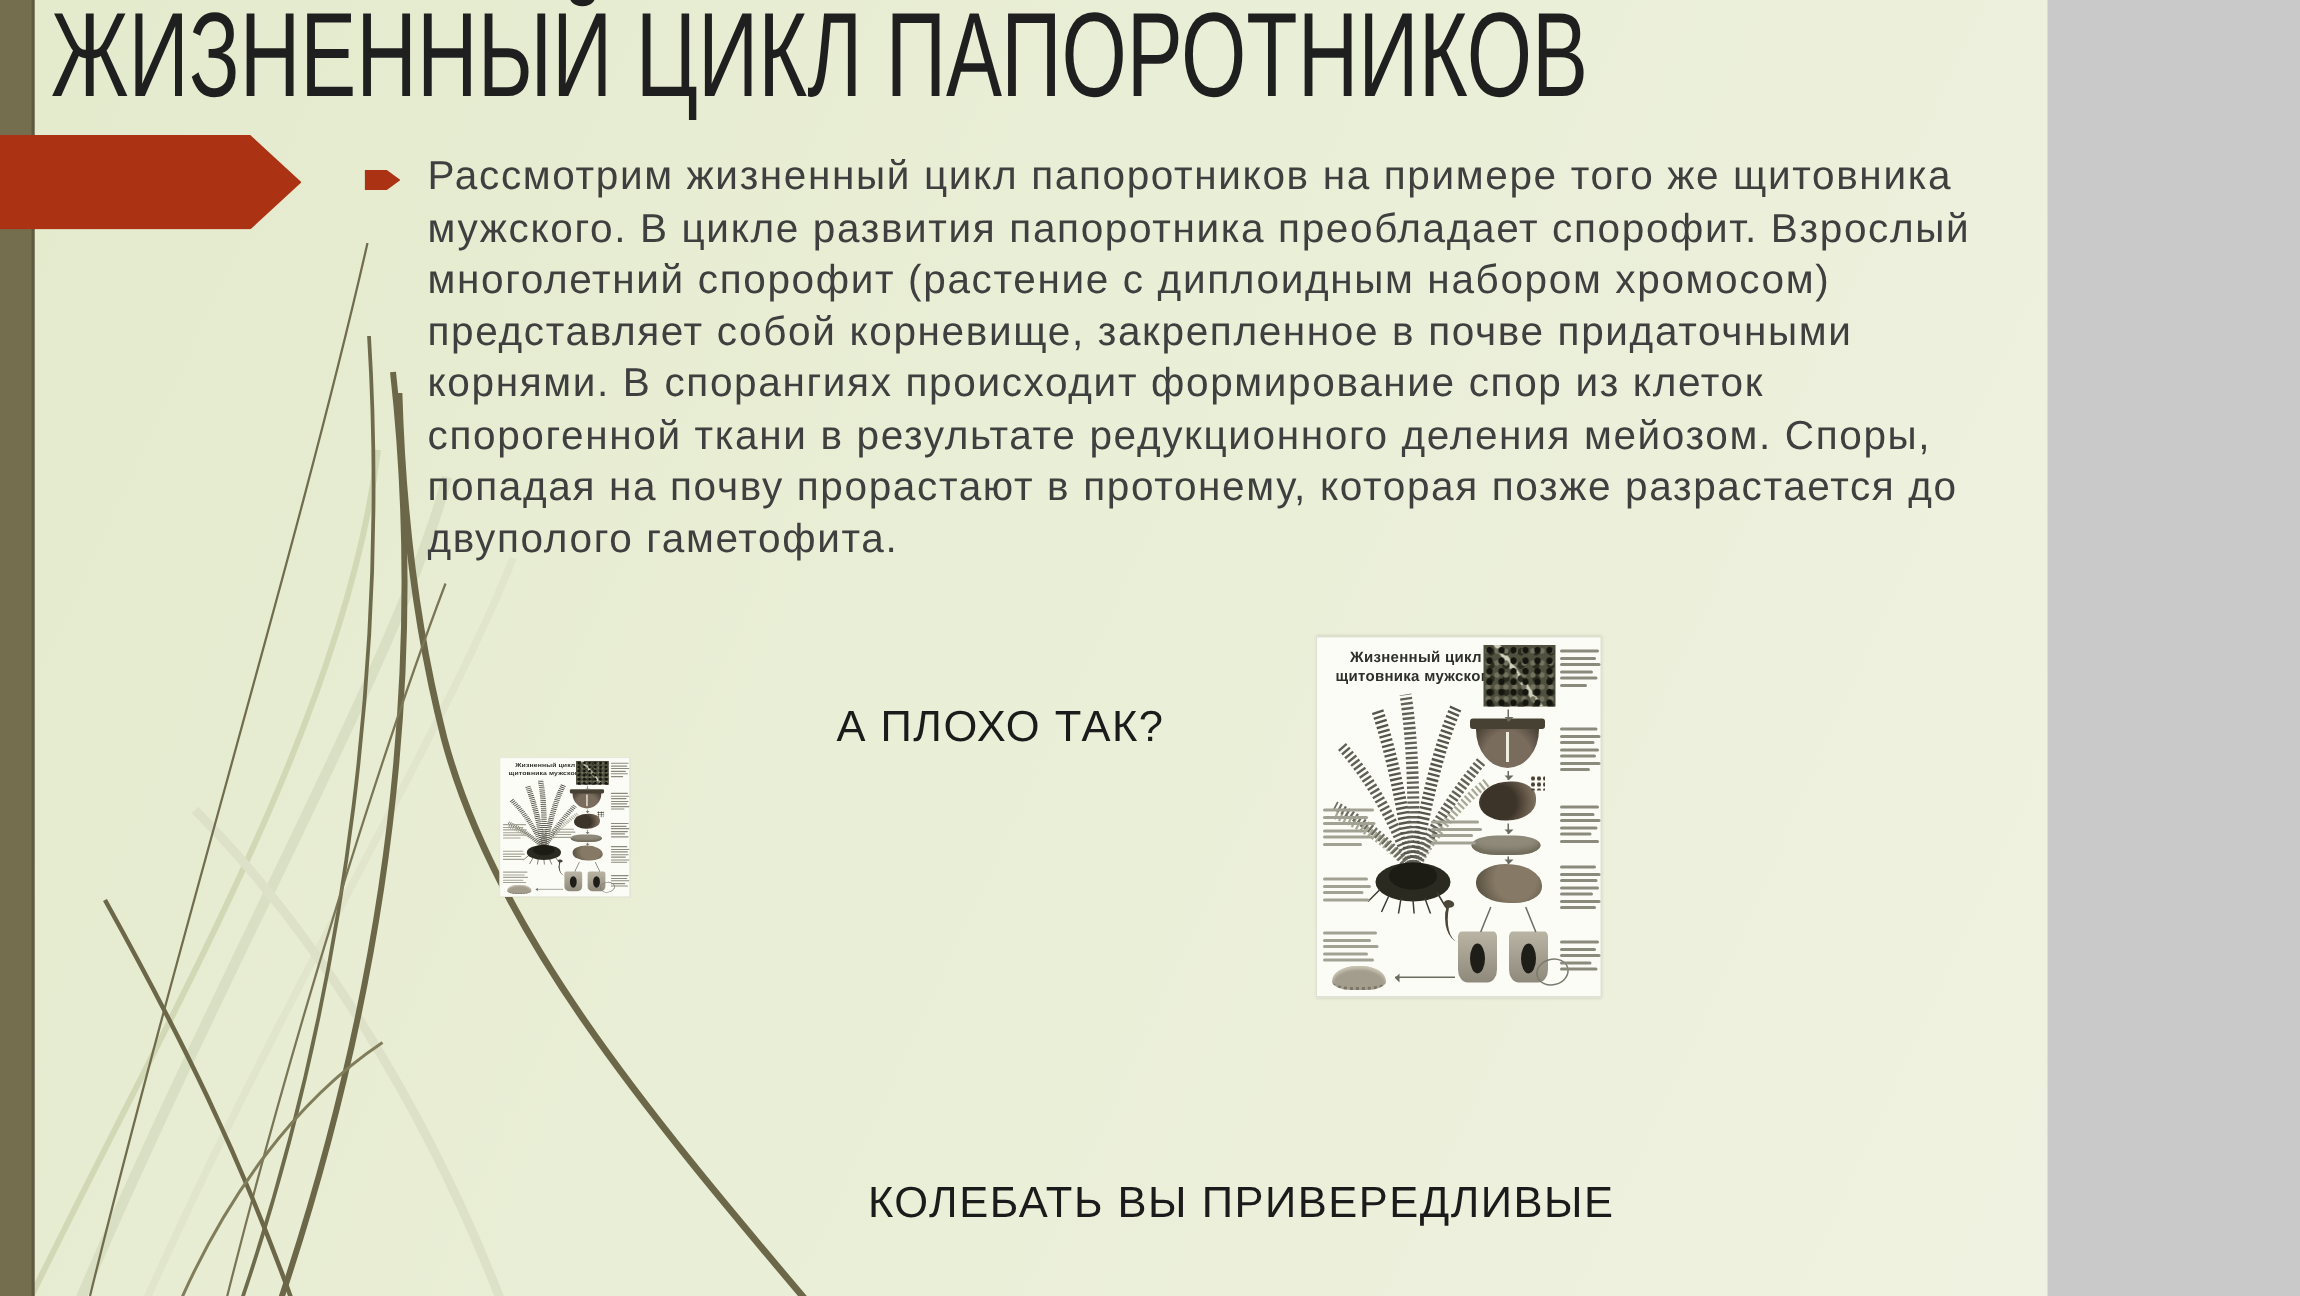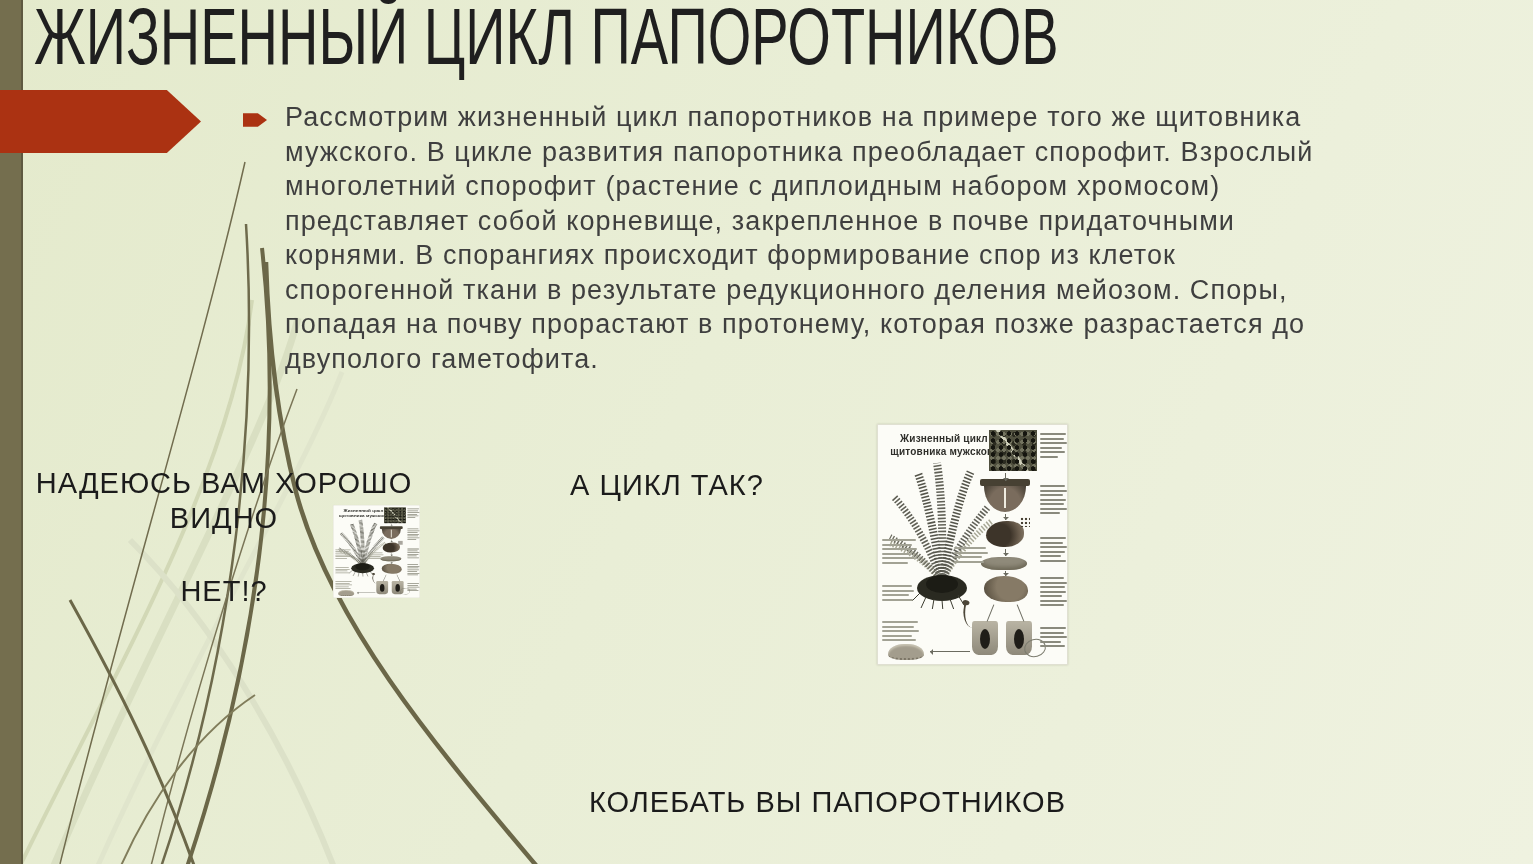--- a/index.html
+++ b/index.html
@@ -1,17 +1,17 @@
 <!DOCTYPE html>
 <html><head>
 <meta charset="utf-8">
 <style>
   html,body{margin:0;padding:0;background:#c9c9c9;}
   .stage{
-    position:relative;width:1533px;height:864px;overflow:hidden;
+    position:relative;width:1365px;height:864px;overflow:hidden;
     background:linear-gradient(115deg,#e4eacc 0%,#e9eed6 45%,#eff2e0 100%);
     font-family:"Liberation Sans",sans-serif;
   }
   
   .stripe{position:absolute;left:0;top:0;width:21px;height:864px;background:#746e4e;border-right:2px solid #5e5940;z-index:3;}
   
   .strands{position:absolute;left:0;top:0;width:640px;height:864px;z-index:1;}
   
   .slide-title{
     position:absolute;left:34px;top:-6px;z-index:4;
@@ -141,31 +141,27 @@
 
   <div class="stripe"></div>
 
   <div class="slide-title">ЖИЗНЕННЫЙ ЦИКЛ ПАПОРОТНИКОВ</div>
 
   <div class="accent-arrow"></div>
 
   <div class="bullet-icon"></div>
   <div class="bullet-text">Рассмотрим жизненный цикл папоротников на примере того же щитовника мужского. В цикле развития папоротника преобладает спорофит. Взрослый многолетний спорофит (растение с диплоидным набором хромосом) представляет собой корневище, закрепленное в почве придаточными корнями. В спорангиях происходит формирование спор из клеток спорогенной ткани в результате редукционного деления мейозом. Споры, попадая на почву прорастают в протонему, которая позже разрастается до двуполого гаметофита.</div>
 
-  <div class="caption cap-left">
-    <p>НАДЕЮСЬ ВАМ ХОРОШО ВИДНО</p>
-    <p class="second">НЕТ!?</p>
+
+  <div class="caption cap-mid">
+    <p>А ПЛОХО ТАК?</p>
   </div>
 
-  <div class="caption cap-mid">
-    <p>А ЦИКЛ ТАК?</p>
-  </div>
-
   <div class="caption cap-bottom">
-    <p>КОЛЕБАТЬ ВЫ ПАПОРОТНИКОВ</p>
+    <p>КОЛЕБАТЬ ВЫ ПРИВЕРЕДЛИВЫЕ</p>
   </div>
 
   <div class="thumb">
     <div class="diagram-panel">
       <div class="diag-title">
         <div>Жизненный цикл</div>
         <div>щитовника мужского</div>
       </div>
       <div class="sori"></div>
       <svg class="fern-svg" viewBox="0 0 122 152">

